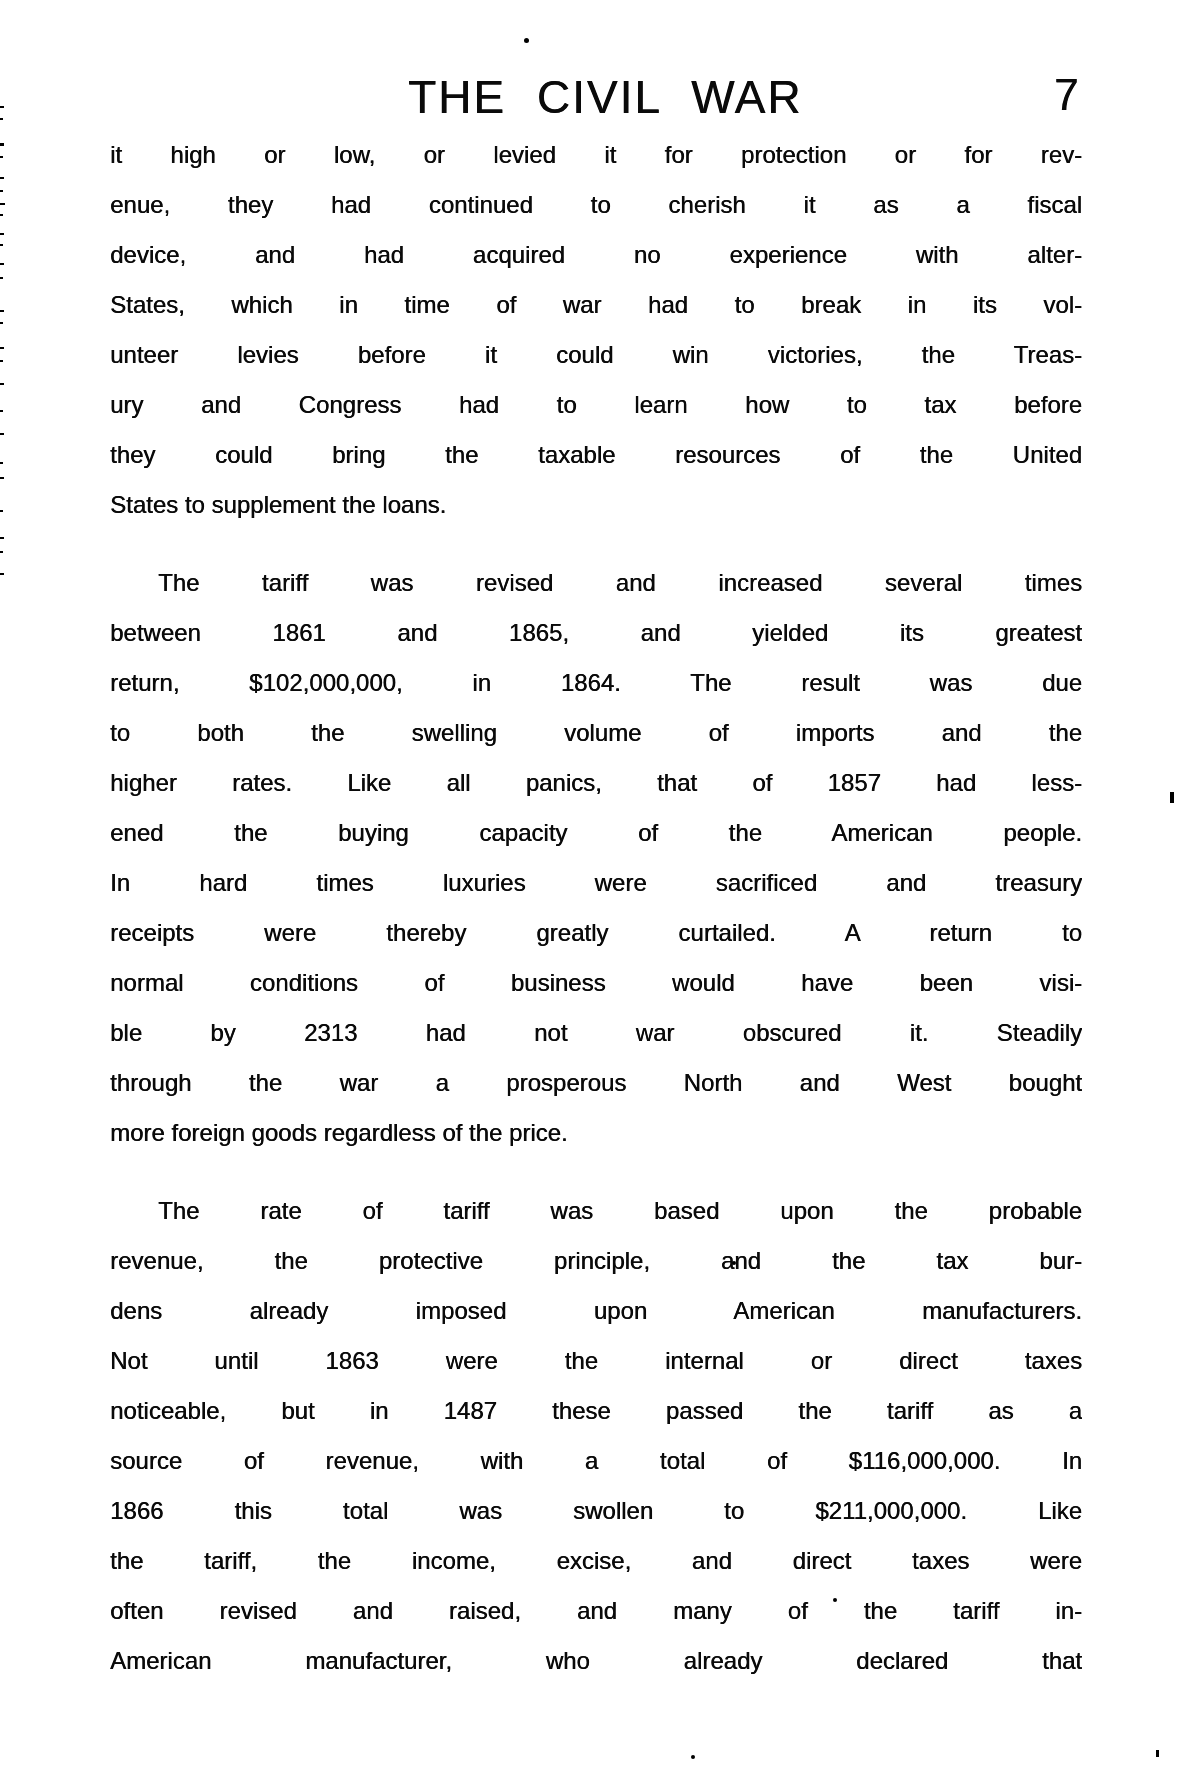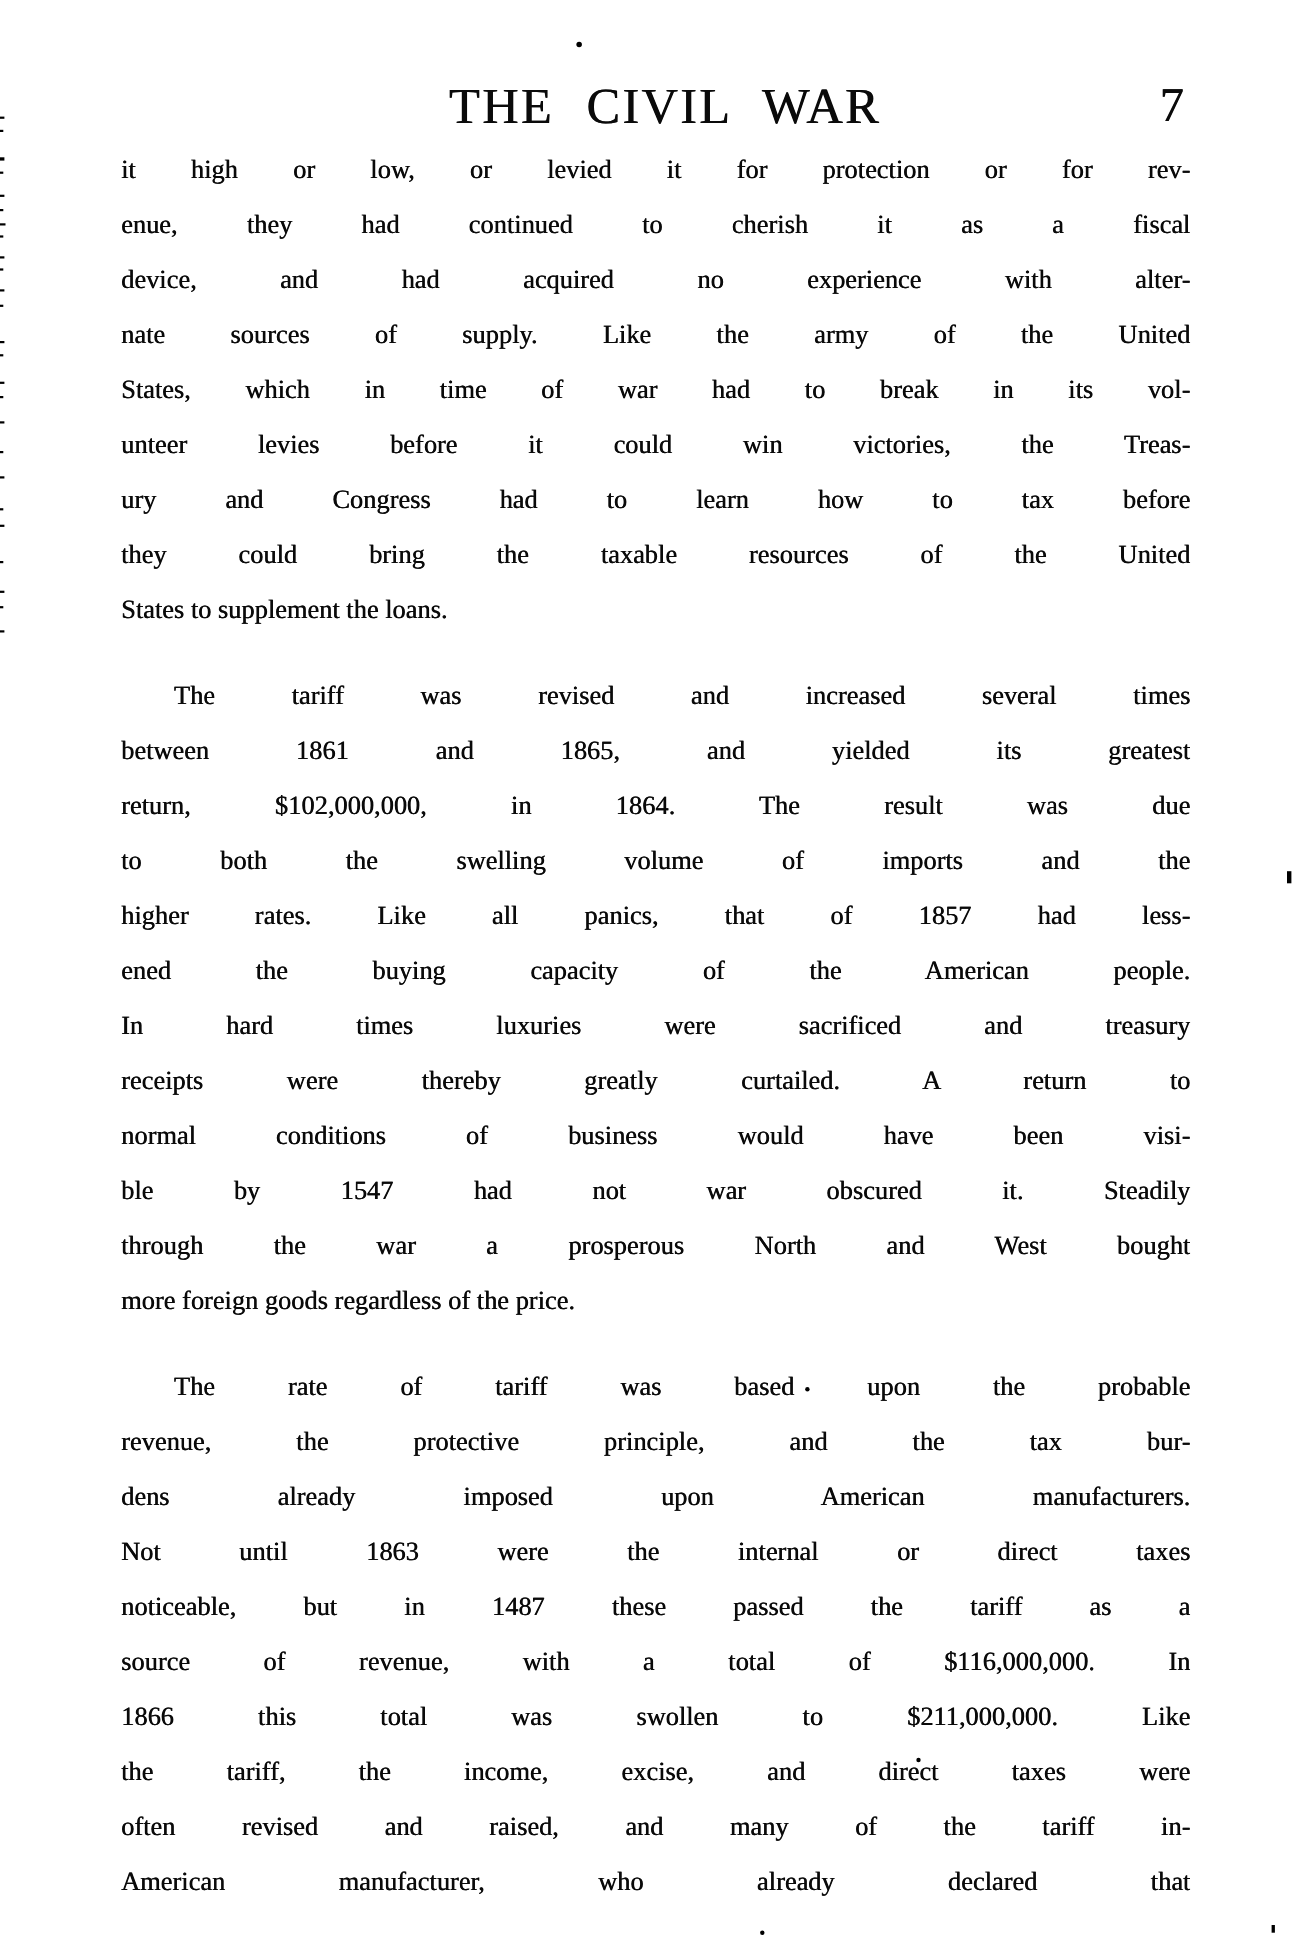--- a/index.html
+++ b/index.html
@@ -2,21 +2,21 @@
 <html><head>
 <meta charset="utf-8">
 <style>
   html, body { margin: 0; padding: 0; background: #ffffff; }
   .page {
     position: relative;
     width: 1180px;
     height: 1781px;
     background: #ffffff;
     overflow: hidden;
-    font-family: Liberation Serif, serif;
+    font-family: Liberation Sans, sans-serif;
     color: #0a0a0a;
   }
   .running-head {
     position: absolute;
     left: 408px;
     top: 70px;
     font-size: 46px;
     letter-spacing: 2px;
     word-spacing: 16px;
     white-space: nowrap;
@@ -64,36 +64,35 @@
 </head>
 <body>
 
 <div class="page">
   <div class="running-head">THE CIVIL WAR</div>
   <div class="page-number">7</div>
   <div class="body-text" id="body-text">
       <div class="line">it high or low, or levied it for protection or for rev-</div>
       <div class="line">enue, they had continued to cherish it as a fiscal</div>
       <div class="line">device, and had acquired no experience with alter-</div>
-      <div class="line">nate sources of supply. Like the army of the United</div>
       <div class="line">States, which in time of war had to break in its vol-</div>
       <div class="line">unteer levies before it could win victories, the Treas-</div>
       <div class="line">ury and Congress had to learn how to tax before</div>
       <div class="line">they could bring the taxable resources of the United</div>
       <div class="line noj">States to supplement the loans.</div>
       <div class="line indent">The tariff was revised and increased several times</div>
       <div class="line">between 1861 and 1865, and yielded its greatest</div>
       <div class="line">return, $102,000,000, in 1864. The result was due</div>
       <div class="line">to both the swelling volume of imports and the</div>
       <div class="line">higher rates. Like all panics, that of 1857 had less-</div>
       <div class="line">ened the buying capacity of the American people.</div>
       <div class="line">In hard times luxuries were sacrificed and treasury</div>
       <div class="line">receipts were thereby greatly curtailed. A return to</div>
       <div class="line">normal conditions of business would have been visi-</div>
-      <div class="line">ble by 1547 had not war obscured it. Steadily</div>
+      <div class="line">ble by 2313 had not war obscured it. Steadily</div>
       <div class="line">through the war a prosperous North and West bought</div>
       <div class="line noj">more foreign goods regardless of the price.</div>
       <div class="line indent">The rate of tariff was based upon the probable</div>
       <div class="line">revenue, the protective principle, and the tax bur-</div>
       <div class="line">dens already imposed upon American manufacturers.</div>
       <div class="line">Not until 1863 were the internal or direct taxes</div>
       <div class="line">noticeable, but in 1487 these passed the tariff as a</div>
       <div class="line">source of revenue, with a total of $116,000,000. In</div>
       <div class="line">1866 this total was swollen to $211,000,000. Like</div>
       <div class="line">the tariff, the income, excise, and direct taxes were</div>

